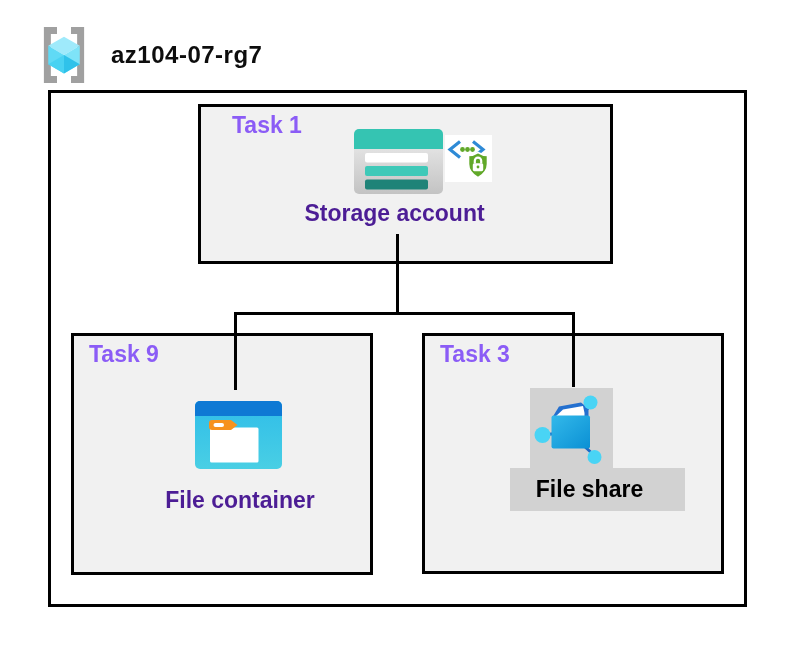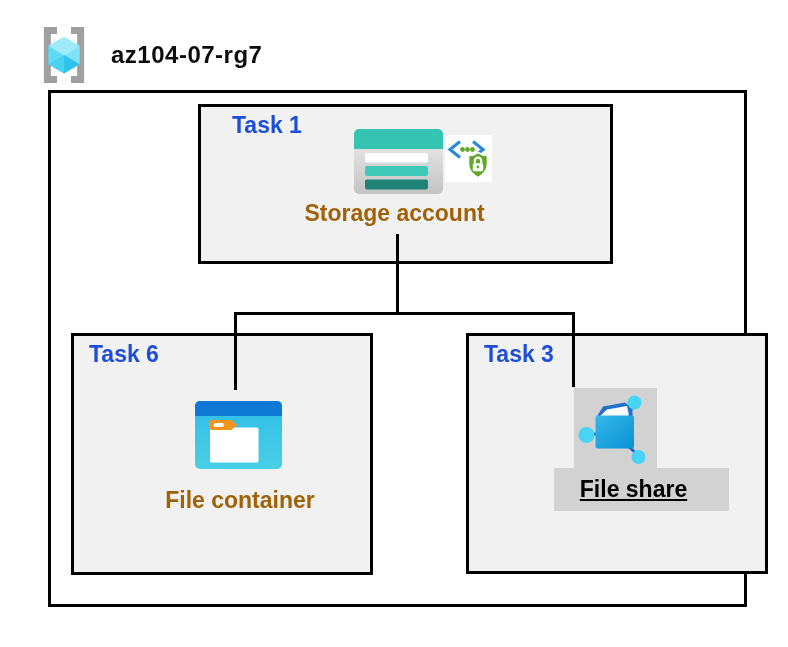--- a/index.html
+++ b/index.html
@@ -15,43 +15,43 @@
   }
   
   .outer{
     position:absolute;left:48px;top:90px;width:693px;height:511px;
     border:3px solid #000;background:#ffffff;
   }
   
   .task-box{position:absolute;background:#f1f1f1;border:3px solid #000;box-sizing:content-box;}
   .task1{left:147px;top:11px;width:409px;height:154px;}
   .task2{left:20px;top:240px;width:296px;height:236px;}
-  .task3{left:371px;top:240px;width:296px;height:235px;margin-left:44px;}
+  .task3{left:371px;top:240px;width:296px;height:235px;}
   .task-label{
-    position:absolute;font-size:23px;font-weight:bold;color:#1d4ed8;white-space:nowrap;
+    position:absolute;font-size:23px;font-weight:bold;color:#8b5cf6;white-space:nowrap;
   }
   .task1 .task-label{left:31px;top:5px;}
   .task2 .task-label,.task3 .task-label{left:15px;top:5px;}
   .item-label{
     position:absolute;left:0;width:100%;text-align:center;font-size:23px;
-    font-weight:bold;color:#a16207;white-space:nowrap;
+    font-weight:bold;color:#4c1d95;white-space:nowrap;
   }
   .task1 .item-label{top:93px;width:100%;transform:translateX(-11px);}
   .task2 .item-label{top:151px;transform:translateX(18px);}
   
   .storage-svg{position:absolute;left:153px;top:22px;}
   .secure-svg{position:absolute;left:244px;top:28px;}
   .blob-svg{position:absolute;left:121px;top:65px;}
   .fs-icon-bg{position:absolute;left:105px;top:52px;width:83px;height:80px;background:#d2d2d2;}
   .fs-svg{position:absolute;left:1px;top:0px;}
   .fs-label-bg{
     position:absolute;left:85px;top:132px;width:175px;height:43px;background:#d2d2d2;
     display:flex;align-items:center;justify-content:center;
   }
-  .fs-label{font-size:23px;font-weight:bold;color:#000;white-space:nowrap;transform:translateX(-8px);text-decoration:underline;}
+  .fs-label{font-size:23px;font-weight:bold;color:#000;white-space:nowrap;transform:translateX(-8px);}
   
   .conn{position:absolute;background:#000;}
   .conn-v1{left:345px;top:141px;width:3px;height:81px;}
   .conn-h {left:183px;top:219px;width:341px;height:3px;}
   .conn-v2{left:183px;top:219px;width:3px;height:78px;}
   .conn-v3{left:521px;top:219px;width:3px;height:75px;}
 </style>
 </head>
 <body>
 
@@ -98,21 +98,21 @@
                  C27.7,39.7 23.5,35.8 23.5,29 V20.5 C26.5,20.4 30,19.5 33,17.5 Z" fill="#61a829" stroke="#ffffff" stroke-width="1.6"></path>
         <path d="M29.8,28.5 V25.8 A3.2,3.2 0 0 1 36.2,25.8 V28.5" fill="none" stroke="#ffffff" stroke-width="2.2"></path>
         <rect x="27.8" y="28.2" width="10.4" height="8" rx="1.6" fill="#ffffff"></rect>
         <circle cx="33" cy="32" r="1.4" fill="#61a829"></circle>
       </svg>
 
       <div class="item-label">Storage account</div>
     </div>
 
     <div class="task-box task2">
-      <div class="task-label">Task 6</div>
+      <div class="task-label">Task 9</div>
 
       <svg class="blob-svg" width="87" height="68" viewBox="0 0 87 68">
         <defs>
           <linearGradient id="bgrad" x1="0" y1="0" x2="0" y2="1">
             <stop offset="0" stop-color="#2fbde9"></stop>
             <stop offset="1" stop-color="#49cfe4"></stop>
           </linearGradient>
         </defs>
         <rect width="87" height="68" rx="5" fill="url(#bgrad)"></rect>
         <path d="M0,15 V5 A5,5 0 0 1 5,0 H82 A5,5 0 0 1 87,5 V15 Z" fill="#0e79d4"></path>

